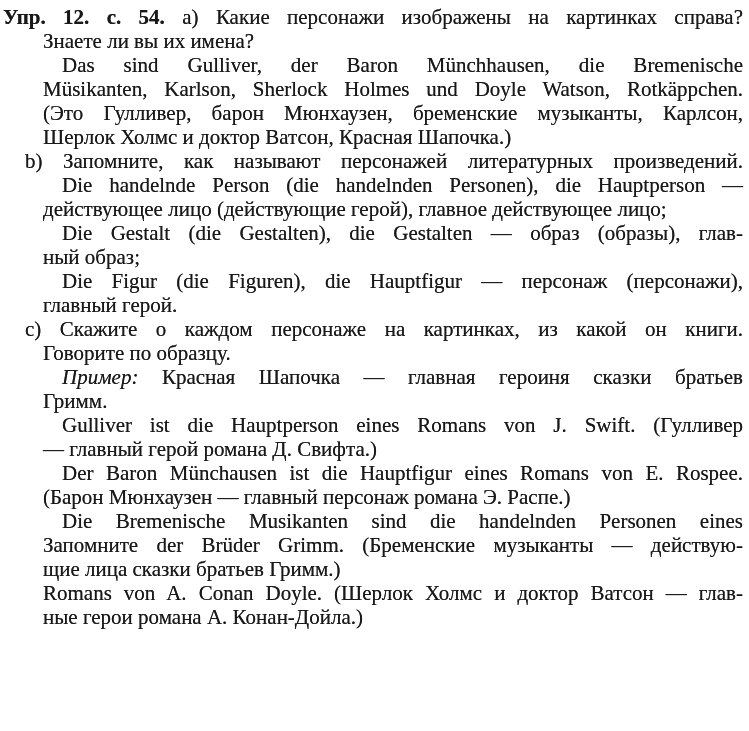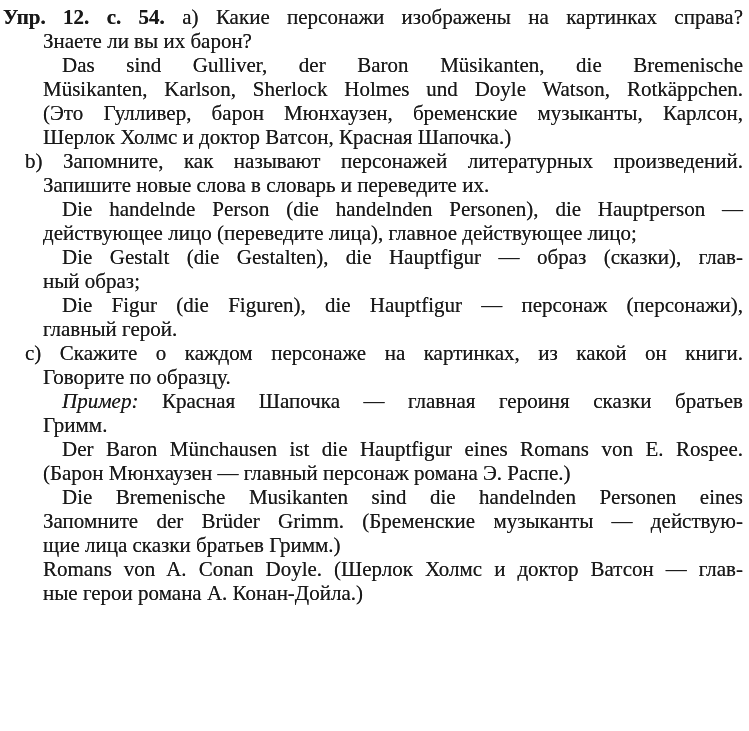--- a/index.html
+++ b/index.html
@@ -38,51 +38,54 @@
   .seg-bold   { font-weight: bold; }
   .seg-italic { font-style: italic; }
 </style>
 </head>
 <body>
 
 <main class="page">
   <section id="text-block">
       <div class="para p-heading">
         <div class="line just first"><span class="seg-bold">Упр. 12. с. 54.</span><span class="seg-plain"> а) Какие персонажи изображены на картинках справа?</span></div>
-        <div class="line"><span class="seg-plain">Знаете ли вы их барон?</span></div>
+        <div class="line"><span class="seg-plain">Знаете ли вы их имена?</span></div>
       </div>
       <div class="para p-para">
-        <div class="line just first"><span class="seg-plain">Das sind Gulliver, der Baron Müsikanten, die Bremenische</span></div>
+        <div class="line just first"><span class="seg-plain">Das sind Gulliver, der Baron Münchhausen, die Bremenische</span></div>
         <div class="line just"><span class="seg-plain">Müsikanten, Karlson, Sherlock Holmes und Doyle Watson, Rotkäppchen.</span></div>
         <div class="line just"><span class="seg-plain">(Это Гулливер, барон Мюнхаузен, бременские музыканты, Карлсон,</span></div>
         <div class="line"><span class="seg-plain">Шерлок Холмс и доктор Ватсон, Красная Шапочка.)</span></div>
       </div>
       <div class="para p-item">
         <div class="line just first"><span class="seg-plain">b) Запомните, как называют персонажей литературных произведений.</span></div>
-        <div class="line"><span class="seg-plain">Запишите новые слова в словарь и переведите их.</span></div>
       </div>
       <div class="para p-para">
         <div class="line just first"><span class="seg-plain">Die handelnde Person (die handelnden Personen), die Hauptperson —</span></div>
-        <div class="line"><span class="seg-plain">действующее лицо (переведите лица), главное действующее лицо;</span></div>
+        <div class="line"><span class="seg-plain">действующее лицо (действующие герой), главное действующее лицо;</span></div>
       </div>
       <div class="para p-para">
-        <div class="line just first"><span class="seg-plain">Die Gestalt (die Gestalten), die Hauptfigur — образ (сказки), глав-</span></div>
+        <div class="line just first"><span class="seg-plain">Die Gestalt (die Gestalten), die Gestalten — образ (образы), глав-</span></div>
         <div class="line"><span class="seg-plain">ный образ;</span></div>
       </div>
       <div class="para p-para">
         <div class="line just first"><span class="seg-plain">Die Figur (die Figuren), die Hauptfigur — персонаж (персонажи),</span></div>
         <div class="line"><span class="seg-plain">главный герой.</span></div>
       </div>
       <div class="para p-item">
         <div class="line just first"><span class="seg-plain">c) Скажите о каждом персонаже на картинках, из какой он книги.</span></div>
         <div class="line"><span class="seg-plain">Говорите по образцу.</span></div>
       </div>
       <div class="para p-para">
         <div class="line just first"><span class="seg-italic">Пример:</span><span class="seg-plain"> Красная Шапочка — главная героиня сказки братьев</span></div>
         <div class="line"><span class="seg-plain">Гримм.</span></div>
+      </div>
+      <div class="para p-para">
+        <div class="line just first"><span class="seg-plain">Gulliver ist die Hauptperson eines Romans von J. Swift. (Гулливер</span></div>
+        <div class="line"><span class="seg-plain">— главный герой романа Д. Свифта.)</span></div>
       </div>
       <div class="para p-para">
         <div class="line just first"><span class="seg-plain">Der Baron Münchausen ist die Hauptfigur eines Romans von E. Rospee.</span></div>
         <div class="line"><span class="seg-plain">(Барон Мюнхаузен — главный персонаж романа Э. Распе.)</span></div>
       </div>
       <div class="para p-para">
         <div class="line just first"><span class="seg-plain">Die Bremenische Musikanten sind die handelnden Personen eines</span></div>
         <div class="line just"><span class="seg-plain">Запомните der Brüder Grimm. (Бременские музыканты — действую-</span></div>
         <div class="line"><span class="seg-plain">щие лица сказки братьев Гримм.)</span></div>
       </div>

